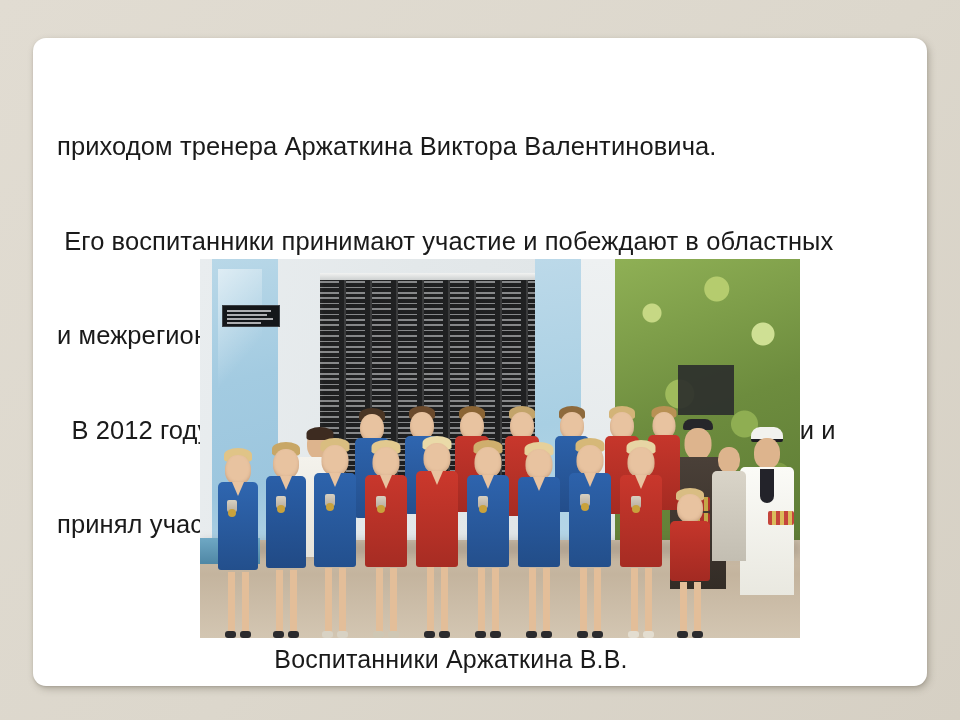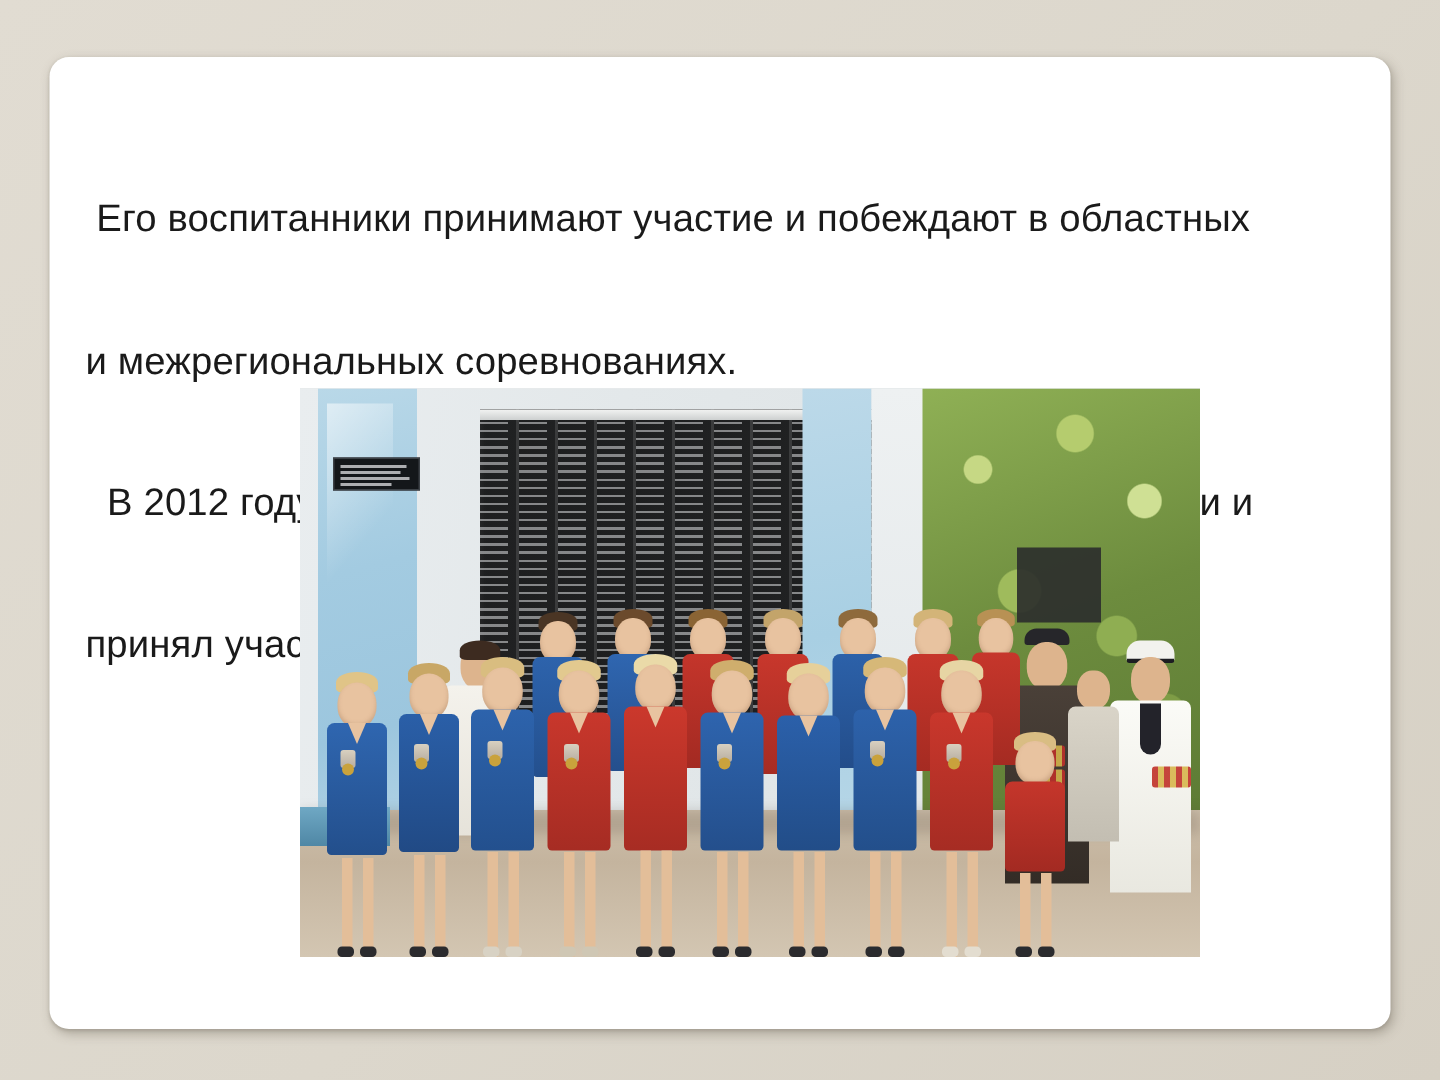--- a/index.html
+++ b/index.html
@@ -301,20 +301,21 @@
   .caption span { display: inline-block; padding-right: 58px; }
 </style>
 </head>
 <body>
 
 <div class="stage">
 
   <div class="slide-card">
 
     <div class="text-block">
+      <span class="text-line">приходом тренера Аржаткина Виктора Валентиновича.</span>
       <span class="text-line"> Его воспитанники принимают участие и побеждают в областных</span>
       <span class="text-line">и межрегиональных соревнованиях.</span>
       <span class="text-line">  В 2012 году Беляев алексей был зачислен в сборную области и</span>
       <span class="text-line">принял участие в Российском чемпионате, где занял 3 место.</span>
     </div>
 
     <div class="photo-frame">
       <div class="photo">
 
         <div class="wall-pale"></div>
@@ -518,15 +519,18 @@
             <div class="legl" style="left:10px;height:56px;"></div>
             <div class="legr" style="left:24px;height:56px;"></div>
             <div class="shoe" style="left:7px;"></div>
             <div class="shoe" style="left:22px;"></div>
           </div>
 
         </div>
       </div>
     </div>
 
+    <div class="caption">
+      <span>Воспитанники Аржаткина В.В.</span>
+    </div>
 
   </div>
 </div>
 
 </body></html>

